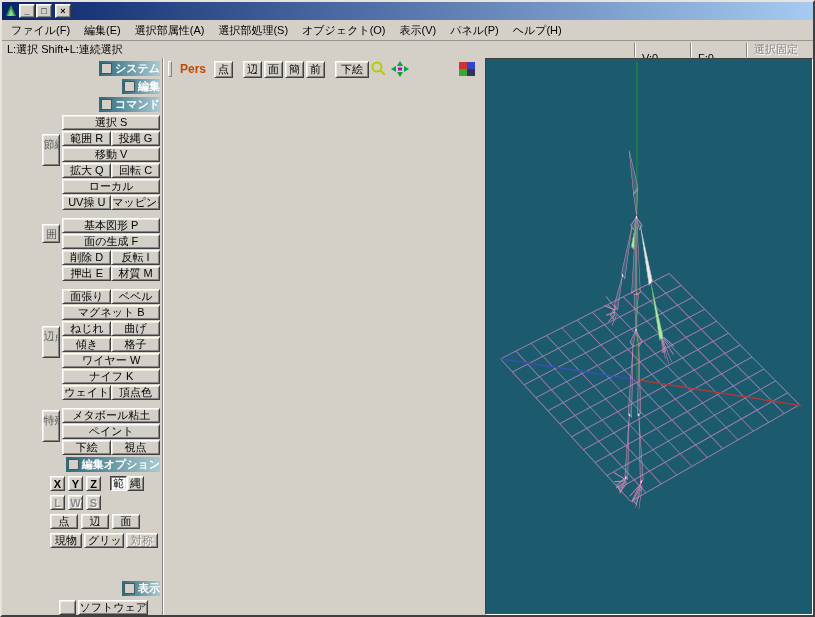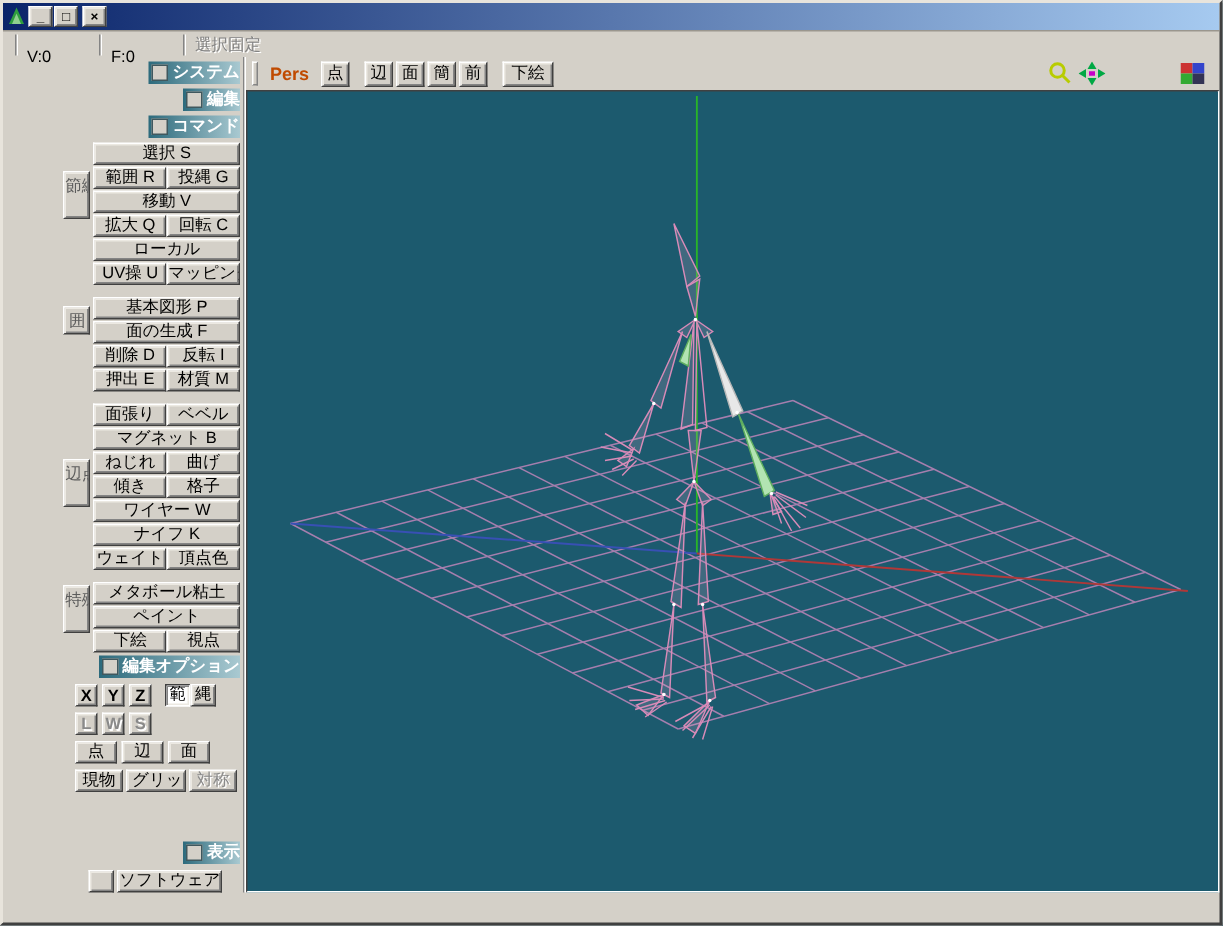--- a/index.html
+++ b/index.html
@@ -19,21 +19,21 @@
   .menubar{height:20px;display:flex;align-items:center;padding-left:2px;font-size:11px;}
   .menu-item{padding:2px 7px;color:#000;}
   .statusbar{height:18px;display:flex;align-items:center;font-size:11px;border-top:1px solid #9a968e;padding-left:5px;}
   .sb-hint{flex:1;}
   .sb-sep{width:2px;height:14px;border-left:1px solid #848484;border-right:1px solid #fff;margin:0 3px;}
   .sb-field{width:48px;padding-left:3px;margin-top:16px;}
   .sb-lock{width:58px;color:#848484;text-shadow:1px 1px 0 #fff;padding-left:3px;margin-right:4px;}
   
   .main{display:flex;height:557px;}
   .sidebar{width:161px;border-right:1px solid #848484;display:flex;flex-direction:column;padding-top:2px;align-items:flex-end;}
-  .right{flex:1;display:flex;flex-direction:column;border-left:1px solid #fff;}
+  .right{flex:1;display:flex;border-left:1px solid #fff;}
   
   .b3d{background:#d4d0c8;border:1px solid;border-color:#fff #404040 #404040 #fff;
     box-shadow:inset 1px 1px 0 #ece9e2,inset -1px -1px 0 #848484;font-size:11px;color:#000;
     white-space:nowrap;overflow:hidden;}
   .sunk{border-color:#404040 #fff #fff #404040;box-shadow:inset 1px 1px 0 #848484,inset -1px -1px 0 #ece9e2;}
   .dis{color:#8a8a8a;text-shadow:1px 1px 0 #fff;}
   
   .hdr{height:15px;margin:1px 2px 2px 2px;background:linear-gradient(to right,#2c6a7c,#a9c9d1);
     color:#fff;font-size:11px;font-weight:bold;line-height:15px;padding-left:16px;position:relative;flex:none;}
   .hdr::before{content:"";position:absolute;left:2px;top:2px;width:9px;height:9px;
@@ -88,22 +88,33 @@
   <div class="titlebar">
     <svg class="appicon" viewBox="0 0 14 14">
       <polygon points="2,12 7,1 12,12" fill="#2e9e3e"></polygon>
       <polygon points="4,12 7,5 10,12" fill="#8fd08f"></polygon>
     </svg>
     <button class="winbtn">_</button>
     <button class="winbtn">□</button>
     <button class="winbtn close">×</button>
   </div>
 
+  <div class="menubar">
+    <span class="menu-item">ファイル(F)</span>
+    <span class="menu-item">編集(E)</span>
+    <span class="menu-item">選択部属性(A)</span>
+    <span class="menu-item">選択部処理(S)</span>
+    <span class="menu-item">オブジェクト(O)</span>
+    <span class="menu-item">表示(V)</span>
+    <span class="menu-item">パネル(P)</span>
+    <span class="menu-item">ヘルプ(H)</span>
+  </div>
 
   <div class="statusbar">
+    <span class="sb-hint">L:選択  Shift+L:連続選択</span>
     <span class="sb-sep"></span>
     <span class="sb-field">V:0</span>
     <span class="sb-sep"></span>
     <span class="sb-field">F:0</span>
     <span class="sb-sep"></span>
     <span class="sb-lock">選択固定</span>
   </div>
 
   <div class="main">
 

